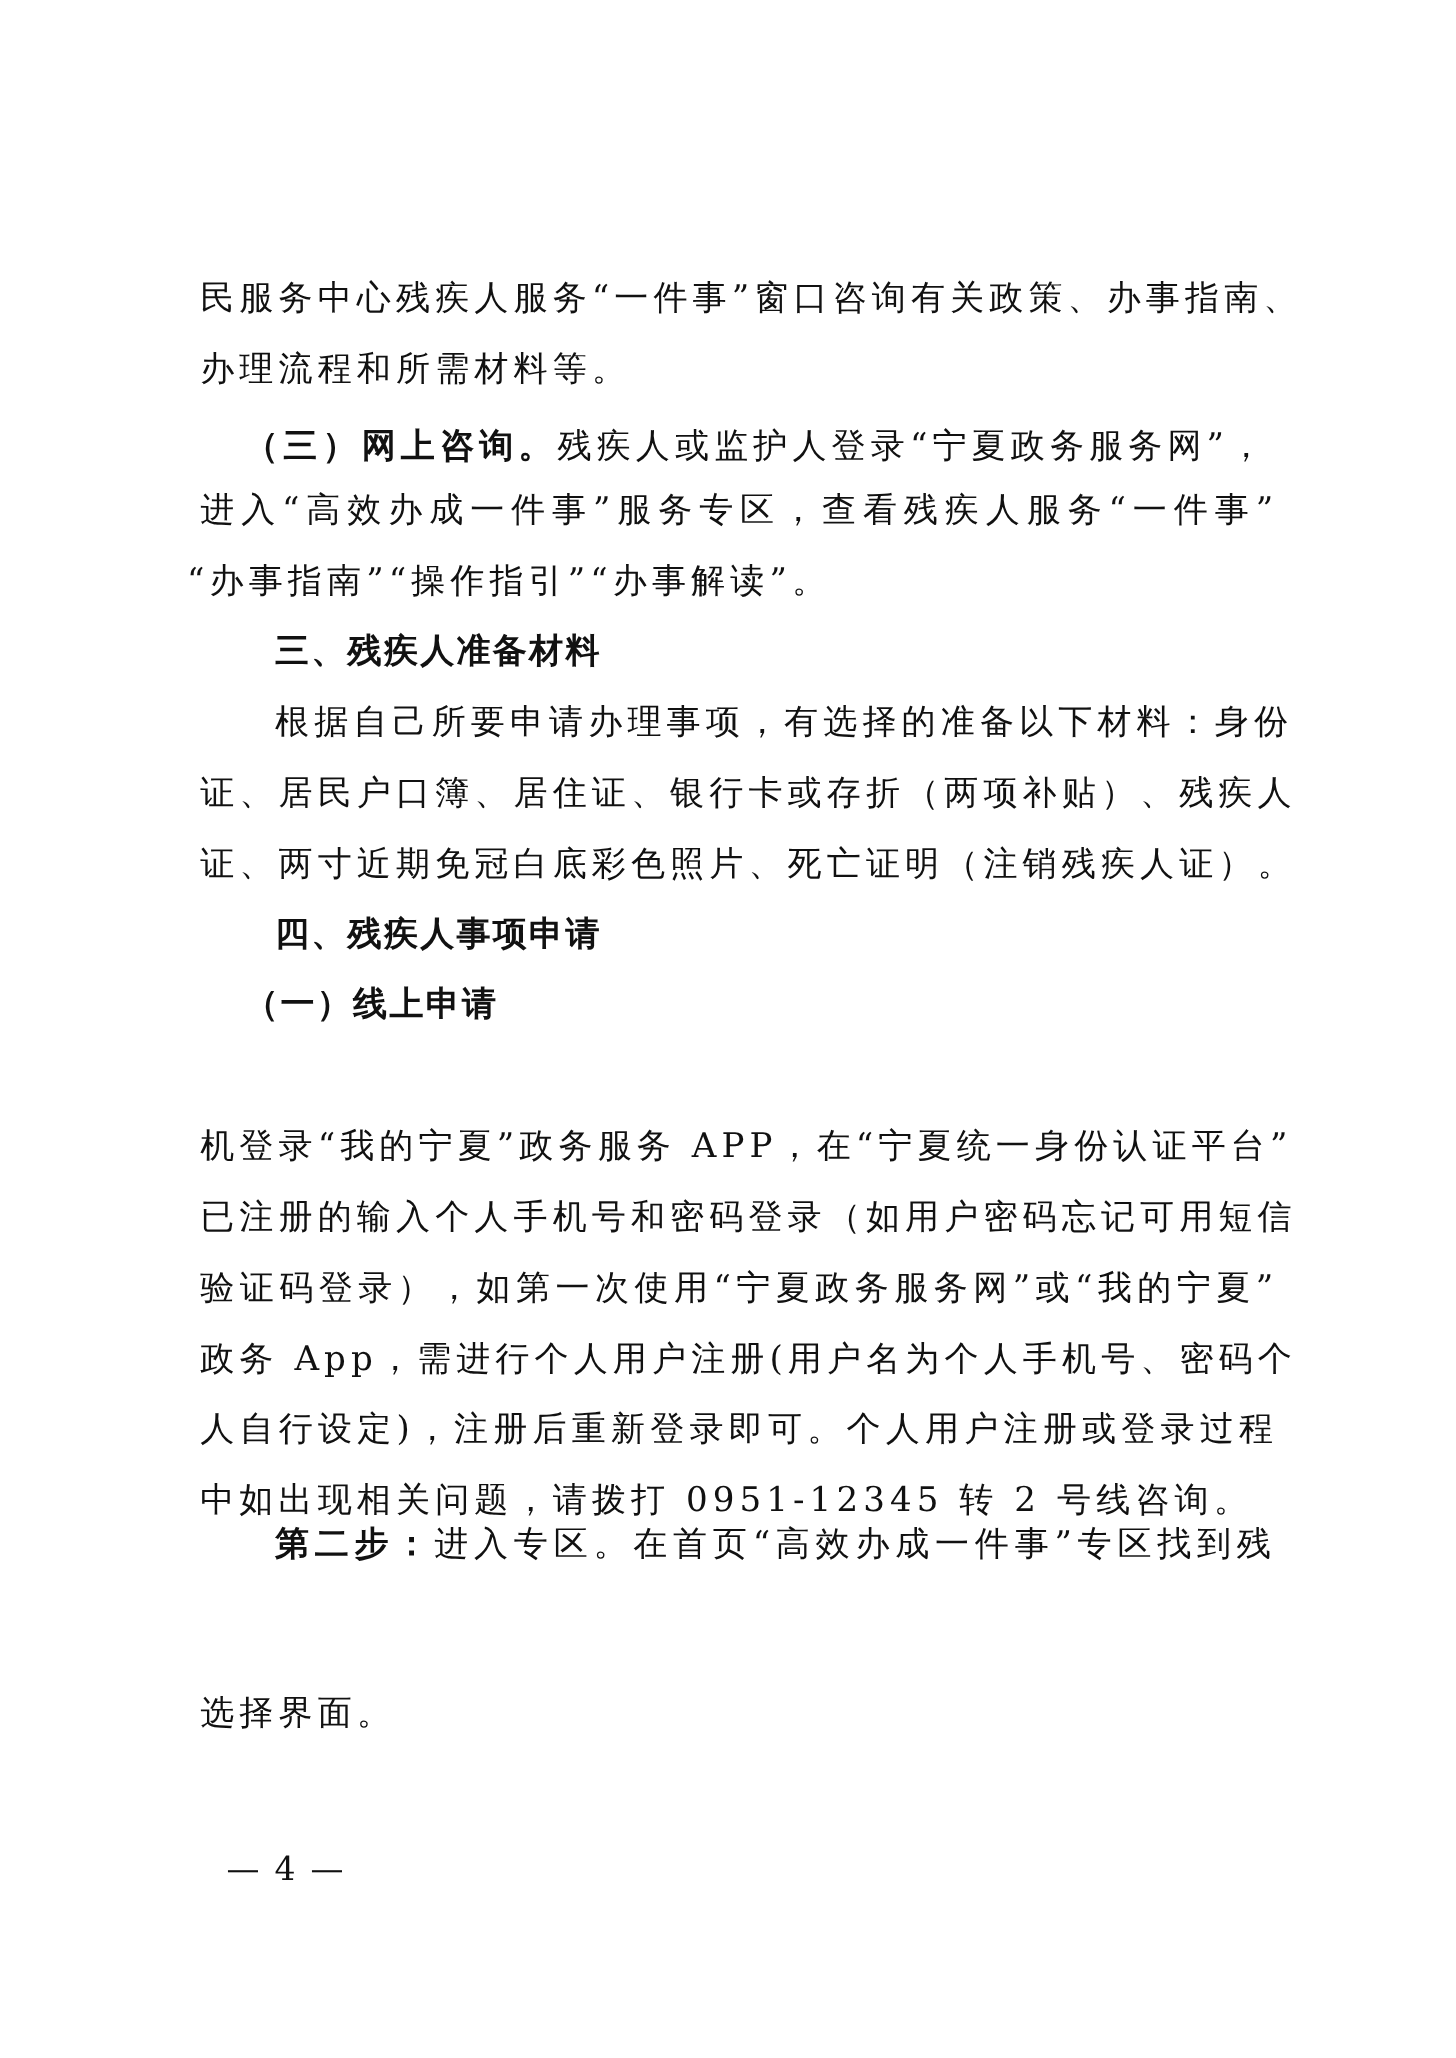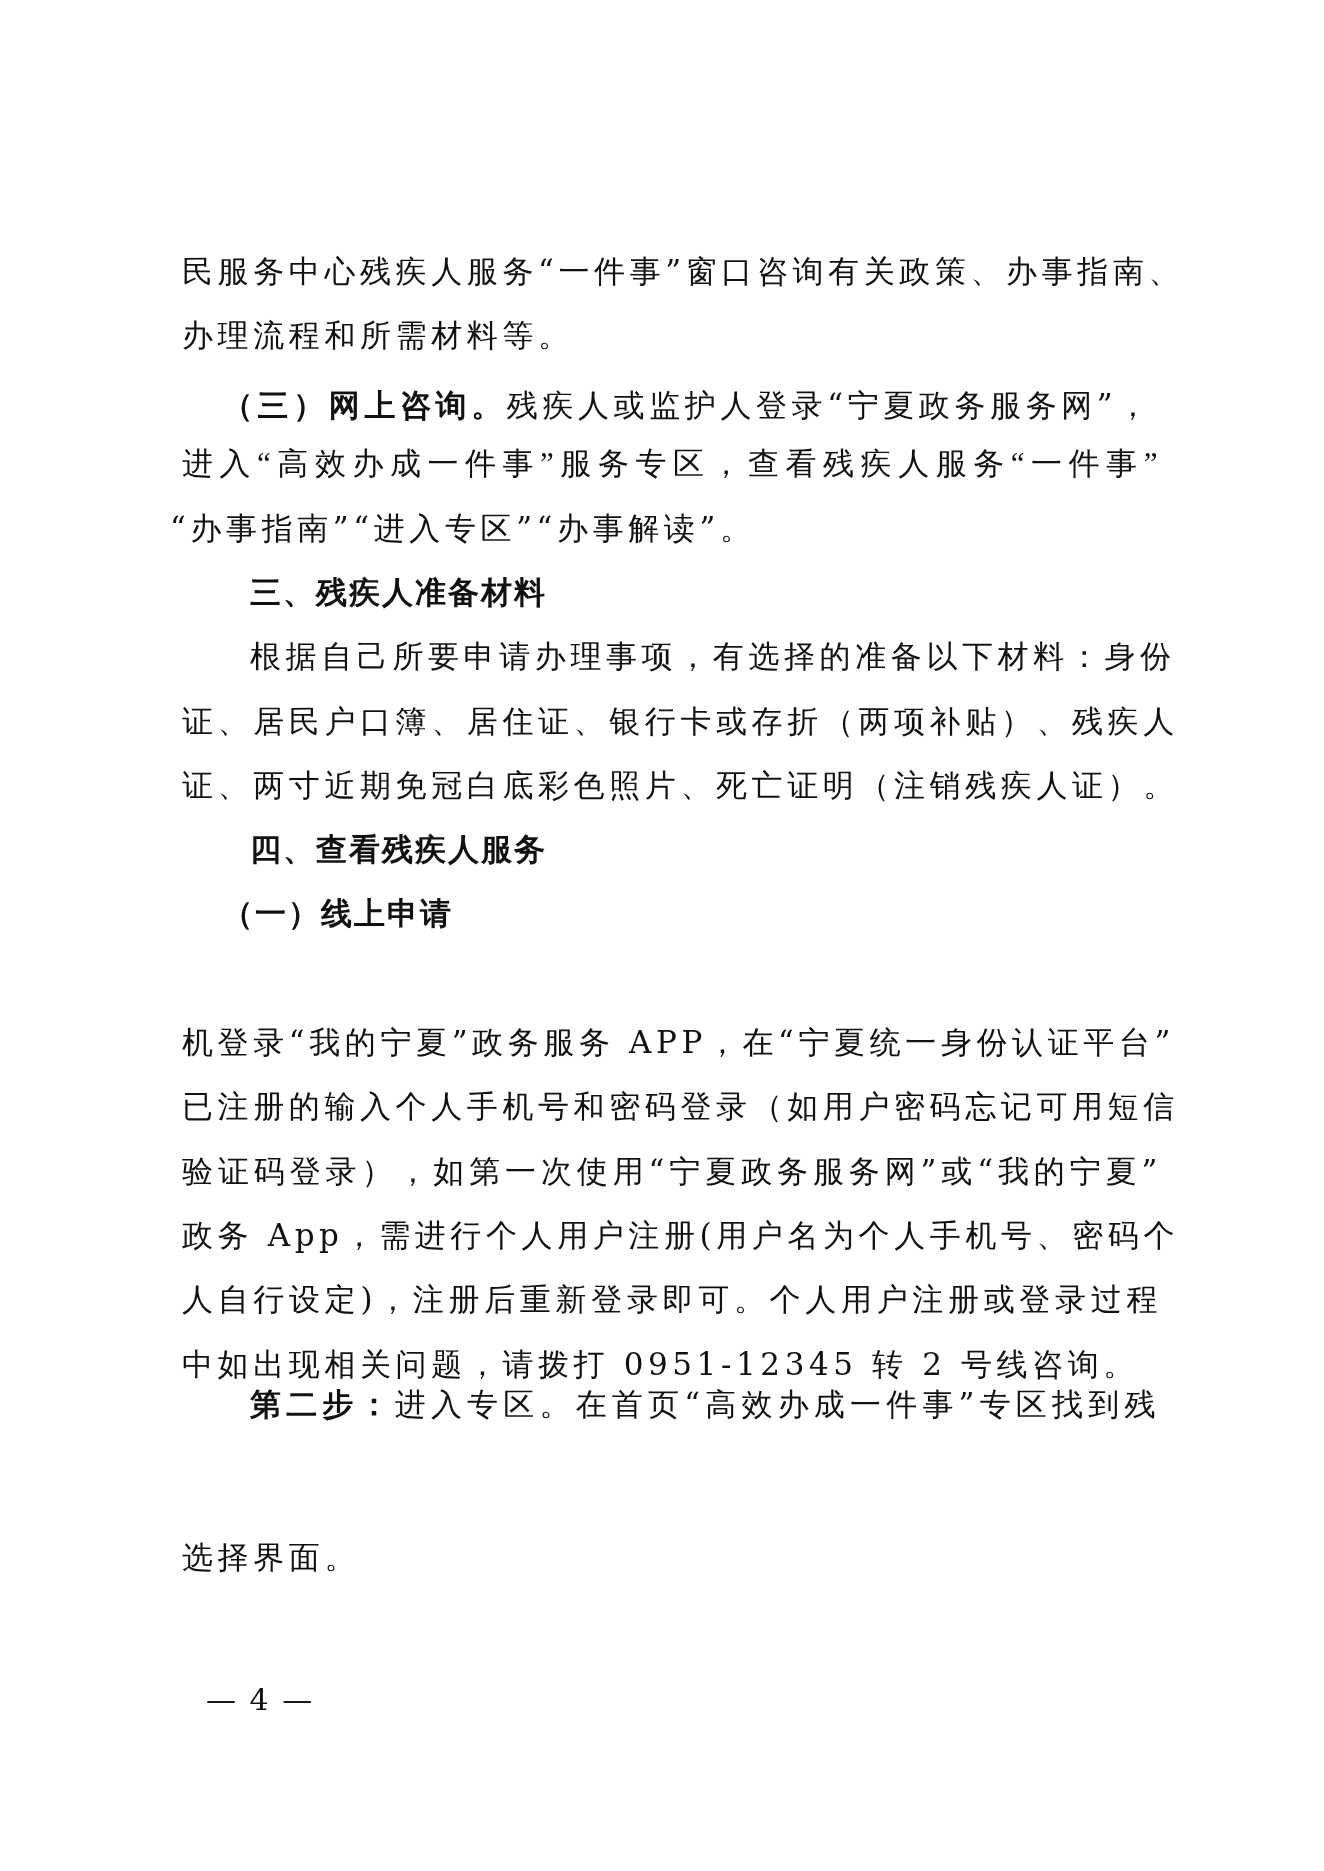--- a/index.html
+++ b/index.html
@@ -50,30 +50,30 @@
 <body>
 
 <div class="page">
 
   <div class="line justify" style="top:251px;">民服务中心残疾人服务“一件事”窗口咨询有关政策、办事指南、</div>
   <div class="line" style="top:315px;">办理流程和所需材料等。</div>
 
   <div class="line indent" style="top:385px; left:222px;">
     <span class="bold">（三）网上咨询。</span><span>残疾人或监护人登录“宁夏政务服务网”，</span>
   </div>
-  <div class="line justify" style="top:444px;font-family:Liberation Serif, serif;">进入“高效办成一件事”服务专区，查看残疾人服务“一件事”</div>
-  <div class="line" style="top:508px; left:170px;">“办事指南”“进入专区”“办事解读”。</div>
+  <div class="line justify" style="top:444px;">进入“高效办成一件事”服务专区，查看残疾人服务“一件事”</div>
+  <div class="line" style="top:508px; left:170px;">“办事指南”“操作指引”“办事解读”。</div>
 
   <div class="line indent heading" style="top:572px; left:250px;">三、残疾人准备材料</div>
 
   <div class="line indent justify" style="top:636px; left:250px;">根据自己所要申请办理事项，有选择的准备以下材料：身份</div>
   <div class="line justify" style="top:701px;">证、居民户口簿、居住证、银行卡或存折（两项补贴）、残疾人</div>
   <div class="line justify" style="top:765px;">证、两寸近期免冠白底彩色照片、死亡证明（注销残疾人证）。</div>
 
-  <div class="line indent heading" style="top:829px; left:250px;">四、查看残疾人服务</div>
+  <div class="line indent heading" style="top:829px; left:250px;">四、残疾人事项申请</div>
 
   <div class="line indent heading" style="top:893px; left:222px;">（一）线上申请</div>
 
   <div class="line justify" style="top:1022px;">机登录“我的宁夏”政务服务 APP，在“宁夏统一身份认证平台”</div>
   <div class="line justify" style="top:1086px;">已注册的输入个人手机号和密码登录（如用户密码忘记可用短信</div>
   <div class="line justify" style="top:1151px;">验证码登录），如第一次使用“宁夏政务服务网”或“我的宁夏”</div>
   <div class="line justify" style="top:1215px;">政务 App，需进行个人用户注册(用户名为个人手机号、密码个</div>
   <div class="line justify" style="top:1279px;">人自行设定)，注册后重新登录即可。个人用户注册或登录过程</div>
   <div class="line" style="top:1344px;">中如出现相关问题，请拨打 0951-12345 转 2 号线咨询。</div>
 

